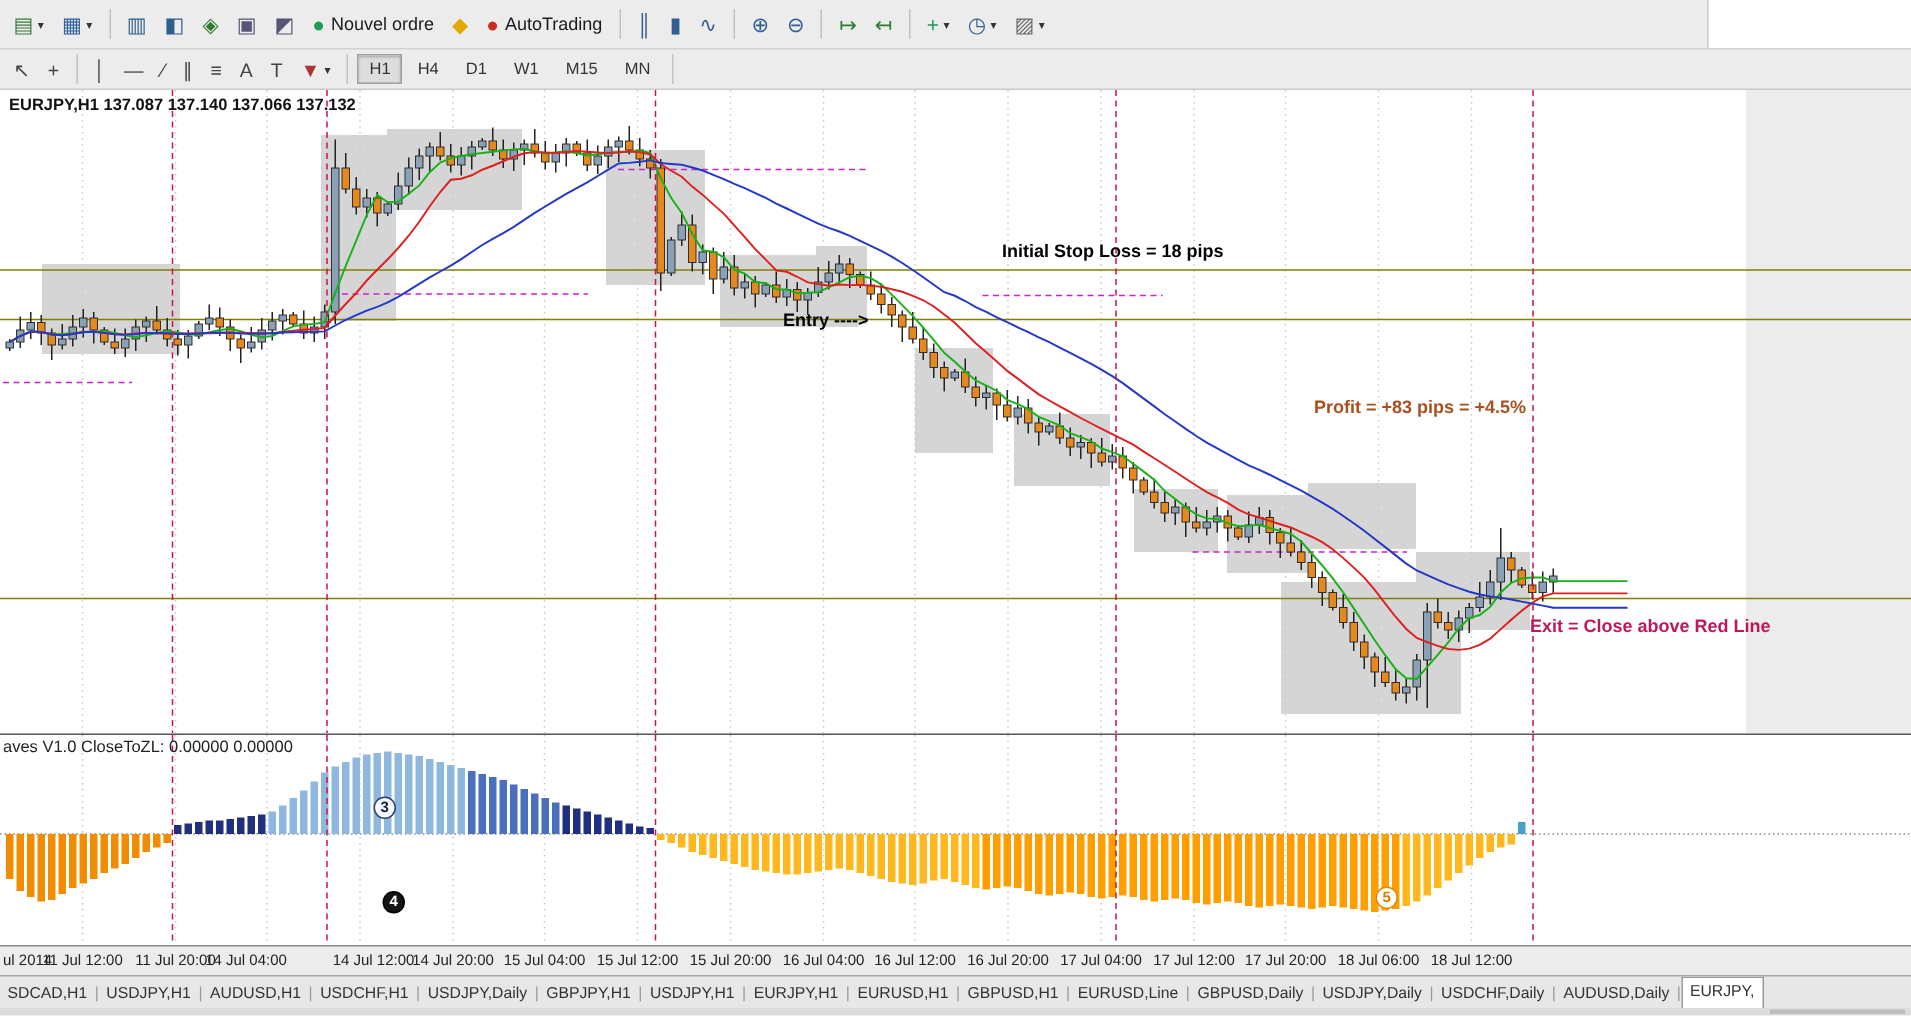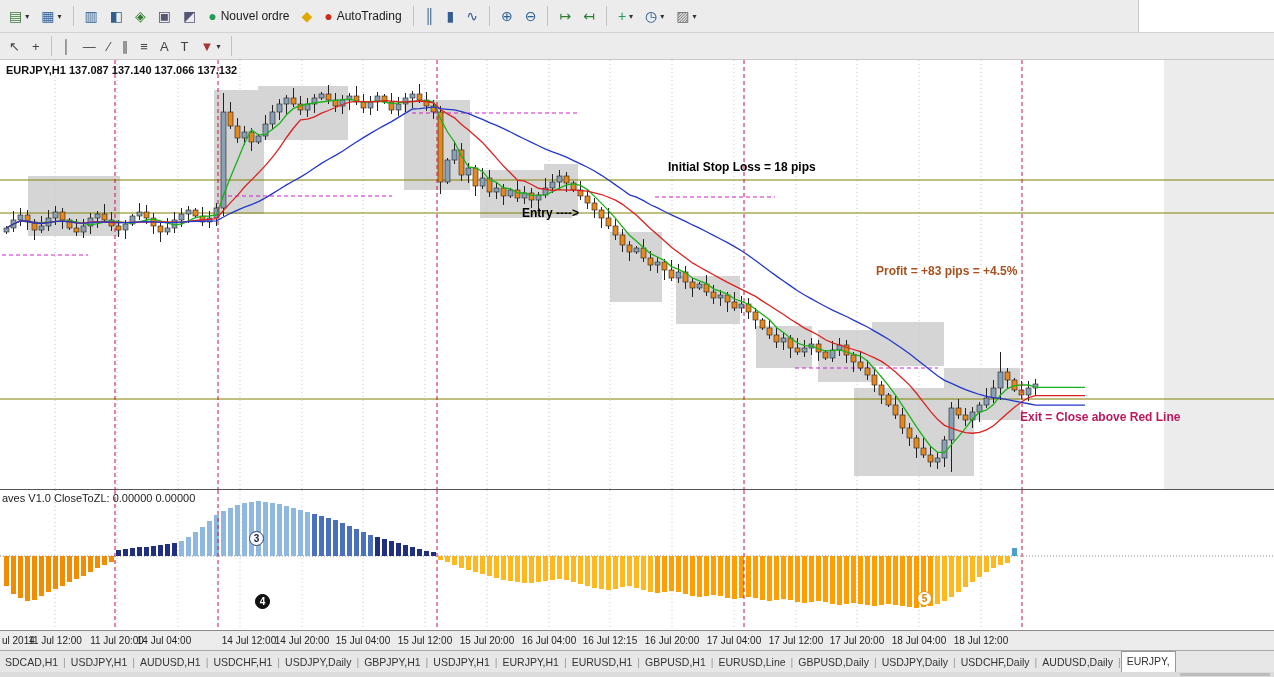--- a/index.html
+++ b/index.html
@@ -144,20 +144,29 @@
         <span class="tbtn tbtn2">
           <span class="glyph2" style="color: rgb(68, 68, 68);">A</span>
         </span>
         <span class="tbtn tbtn2">
           <span class="glyph2" style="color: rgb(68, 68, 68);">T</span>
         </span>
         <span class="tbtn tbtn2">
           <span class="glyph2" style="color: rgb(170, 51, 51);">▼</span>
           <span class="caret">▾</span>
         </span>
+        <span class="tsep"></span>
+      </span>
+    <span id="timeframes" style="display:inline-flex;align-items:center">
+        <span class="tf active">H1</span>
+        <span class="tf">H4</span>
+        <span class="tf">D1</span>
+        <span class="tf">W1</span>
+        <span class="tf">M15</span>
+        <span class="tf">MN</span>
         <span class="tsep"></span>
       </span>
   </div>
 
   <div class="chart" id="chart-area">
     <svg id="chart-svg" width="1274" height="429">
         <g>
           <rect x="28" y="116" width="92" height="60" fill="#d5d5d5"></rect>
           <rect x="214" y="30" width="50" height="124" fill="#d5d5d5"></rect>
           <rect x="258" y="26" width="90" height="54" fill="#d5d5d5"></rect>
@@ -706,26 +715,26 @@
       <span class="tfirst">ul 2014</span>
       <span class="ttick" style="left: 55px;">11 Jul 12:00</span>
       <span class="ttick" style="left: 117px;">11 Jul 20:00</span>
       <span class="ttick" style="left: 164px;">14 Jul 04:00</span>
       <span class="ttick" style="left: 249px;">14 Jul 12:00</span>
       <span class="ttick" style="left: 302px;">14 Jul 20:00</span>
       <span class="ttick" style="left: 363px;">15 Jul 04:00</span>
       <span class="ttick" style="left: 425px;">15 Jul 12:00</span>
       <span class="ttick" style="left: 487px;">15 Jul 20:00</span>
       <span class="ttick" style="left: 549px;">16 Jul 04:00</span>
-      <span class="ttick" style="left: 610px;">16 Jul 12:15</span>
+      <span class="ttick" style="left: 610px;">16 Jul 12:00</span>
       <span class="ttick" style="left: 672px;">16 Jul 20:00</span>
       <span class="ttick" style="left: 734px;">17 Jul 04:00</span>
       <span class="ttick" style="left: 796px;">17 Jul 12:00</span>
       <span class="ttick" style="left: 857px;">17 Jul 20:00</span>
-      <span class="ttick" style="left: 919px;">18 Jul 04:00</span>
+      <span class="ttick" style="left: 919px;">18 Jul 06:00</span>
       <span class="ttick" style="left: 981px;">18 Jul 12:00</span>
     </div>
 
   <div class="tabs" id="tab-bar">
       <span class="tab">SDCAD,H1</span>
       <span class="tabsep">|</span>
       <span class="tab">USDJPY,H1</span>
       <span class="tabsep">|</span>
       <span class="tab">AUDUSD,H1</span>
       <span class="tabsep">|</span>

